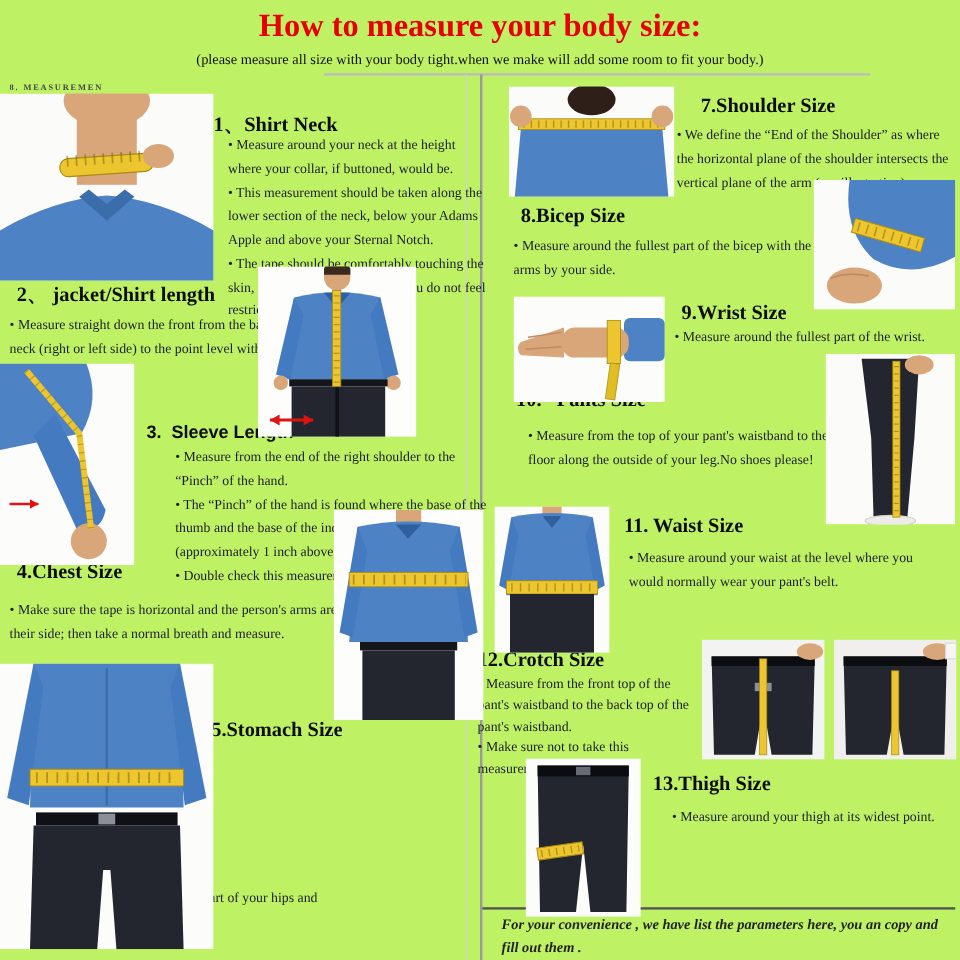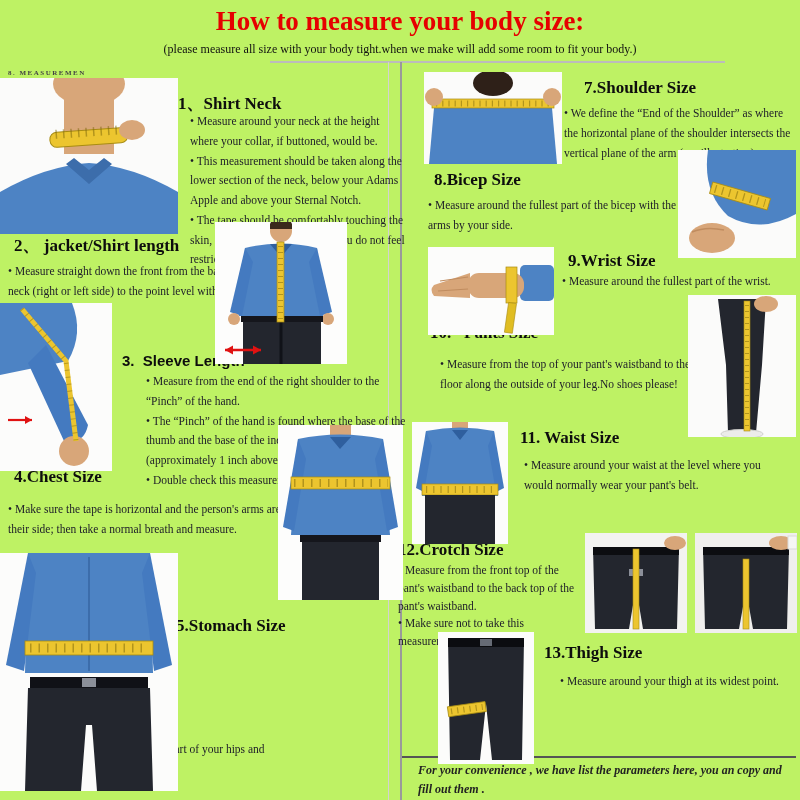--- a/index.html
+++ b/index.html
@@ -51,21 +51,21 @@
     <div class="bl">Measure from the end of the right shoulder to the “Pinch” of the hand.</div>
     <div class="bl">The “Pinch” of the hand is found where the base of the thumb and the base of the index finger intersect (approximately 1 inch above the index finger knuckle).</div>
     <div class="bl">Double check this measurement.</div>
   </div>
 
   <div class="h" style="left:14px;top:467px;">4.Chest Size</div>
   <div class="b" style="left:8px;top:500px;width:290px;">
     <div class="bl">Make sure the tape is horizontal and the person's arms are by their side; then take a normal breath and measure.</div>
   </div>
 
-  <div class="h" style="left:176px;top:616px;">5.Stomach Size</div>
+  <div class="h" style="left:176px;top:598px;">5.Stomach Size</div>
 
   <div class="h" style="left:24px;top:710px;">6.Hips</div>
   <div class="b" style="left:36px;top:740px;width:232px;">
     <div class="bl">Measure around the fullest part of your hips and buttocks.</div>
   </div>
 
   <div class="h" style="left:568px;top:78px;margin-left:16px;">7.Shoulder Size</div>
   <div class="b" style="left:564px;top:104px;width:230px;">
     <div class="bl">We define the “End of the Shoulder” as where the horizontal plane of the shoulder intersects the vertical plane of the arm (see illustration).</div>
   </div>

